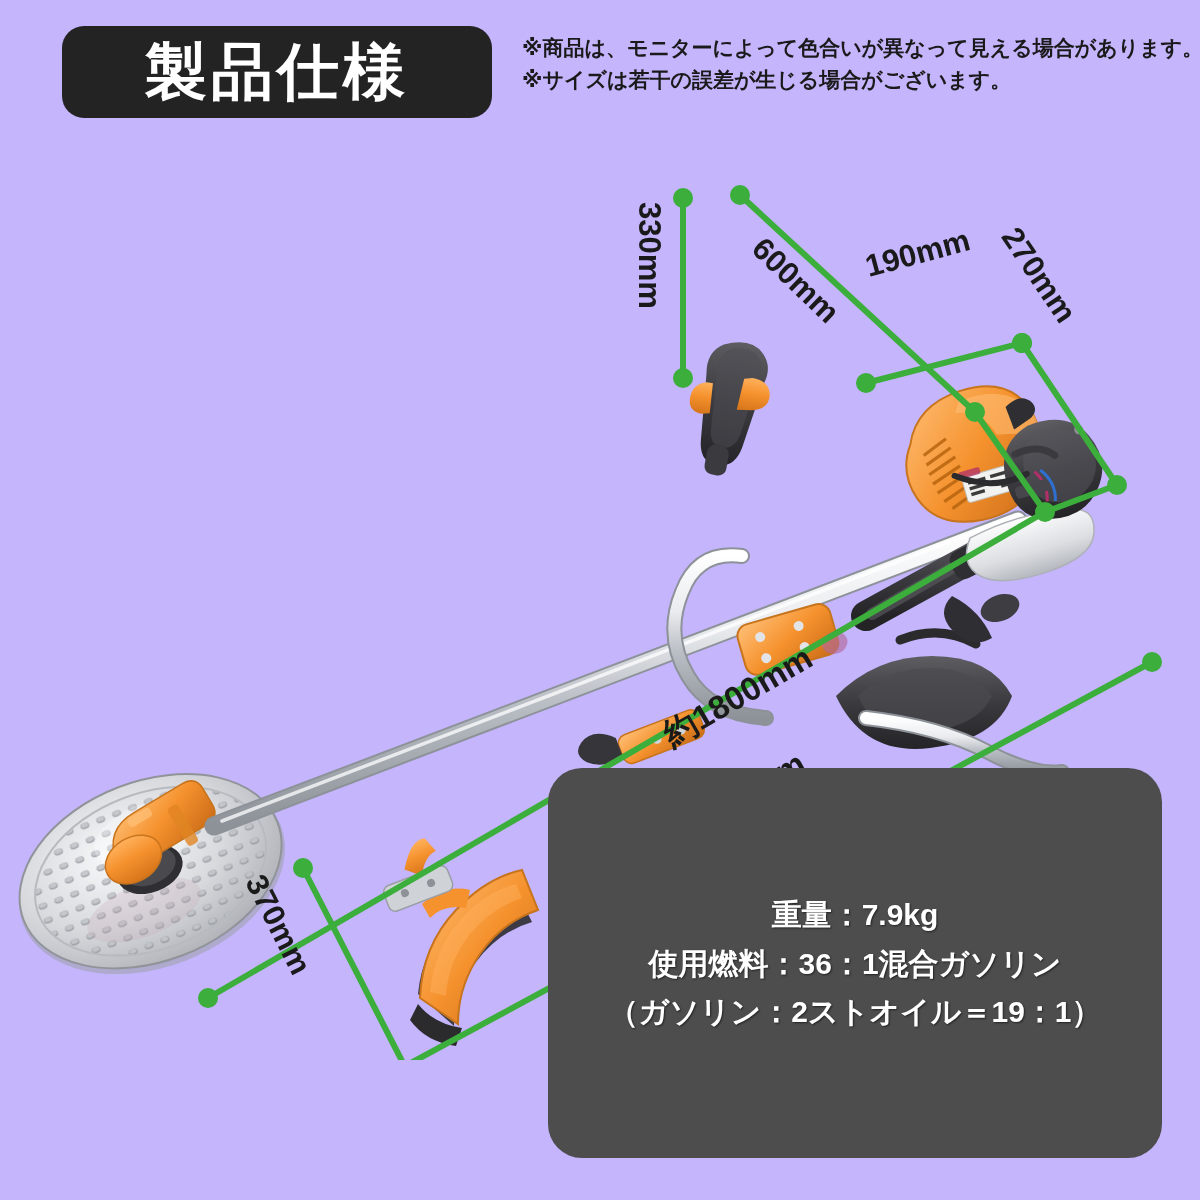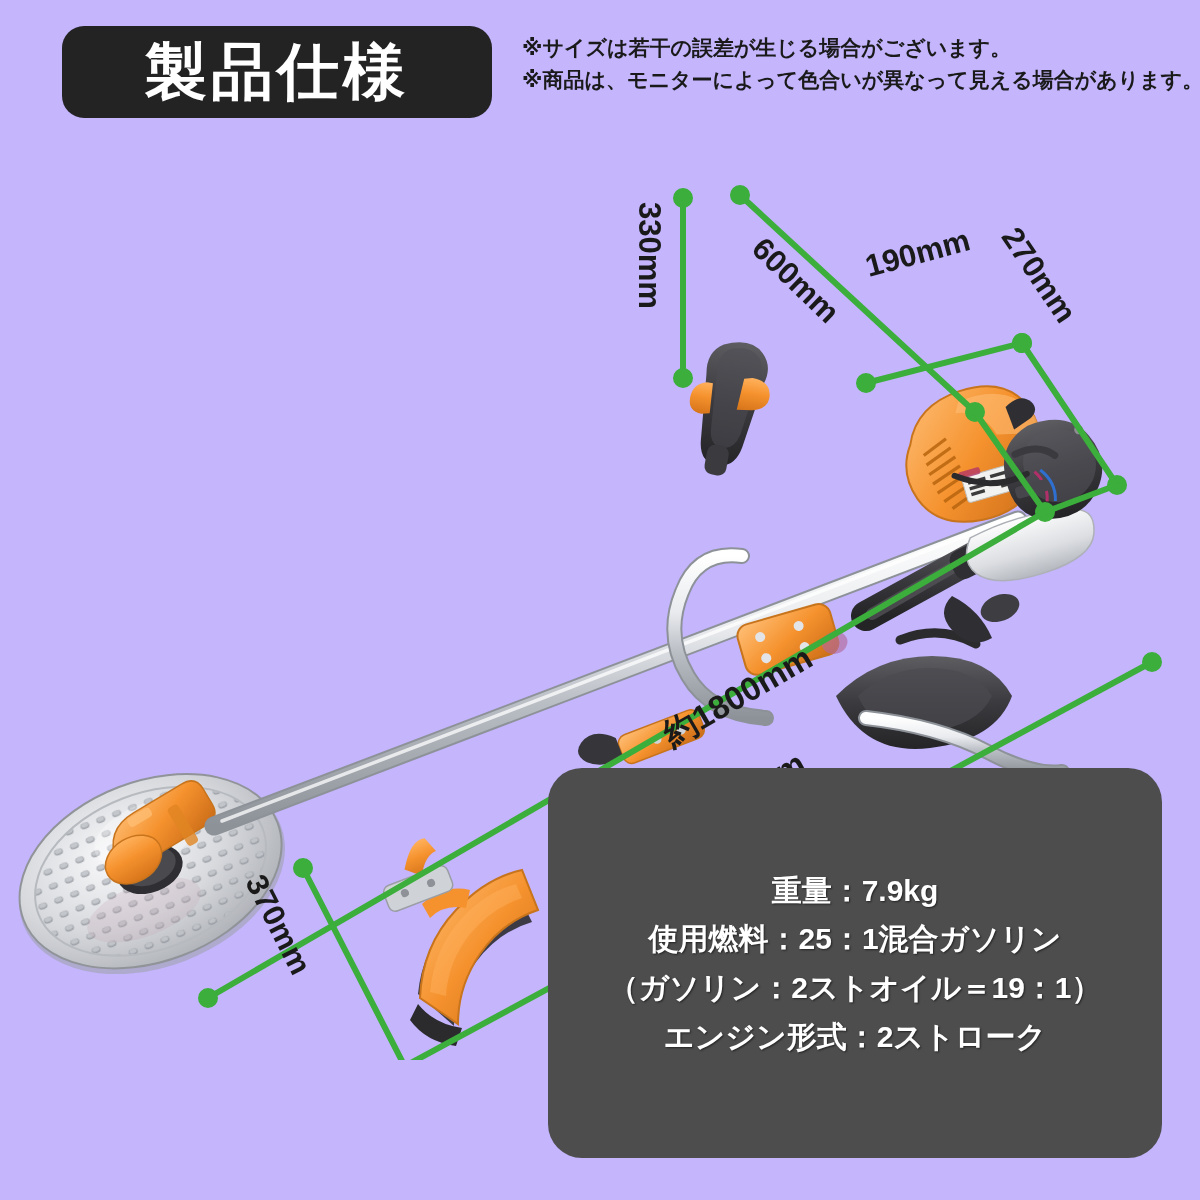--- a/index.html
+++ b/index.html
@@ -100,22 +100,22 @@
 </head>
 <body>
 
 <div id="page">
 
   <div id="header-badge">
     <div id="header-title">製品仕様</div>
   </div>
 
   <div id="header-notes">
+    <div class="note-line">※商品は、モニターによって色合いが異なって見える場合があります。</div>
     <div class="note-line">※サイズは若干の誤差が生じる場合がございます。</div>
-    <div class="note-line">※商品は、モニターによって色合いが異なって見える場合があります。</div>
   </div>
 
   <div id="diagram">
 
     <svg width="1200" height="920" viewBox="0 0 1200 920">
       <defs>
         <linearGradient id="gShaft" x1="0" y1="0" x2="0" y2="1">
           <stop offset="0%" stop-color="#ffffff"></stop>
           <stop offset="35%" stop-color="#e9ebee"></stop>
           <stop offset="60%" stop-color="#b9bdc4"></stop>
@@ -347,18 +347,17 @@
 
     <div class="dim-label" style="left:268px; top:730px; font-size:31px; transform:rotate(63deg);">370mm</div>
 
     <div class="dim-label" style="left:658px; top:583px; font-size:33px; transform:rotate(-30deg);">約1800mm</div>
 
     <div class="dim-label" style="left:650px; top:686px; font-size:33px; transform:rotate(-29deg);">約1950mm</div>
   </div>
 
   <div id="spec-panel">
     <div class="spec-line">重量：7.9kg</div>
-    <div class="spec-line">使用燃料：25：1混合ガソリン</div>
+    <div class="spec-line">使用燃料：36：1混合ガソリン</div>
     <div class="spec-line">（ガソリン：2ストオイル＝19：1）</div>
-    <div class="spec-line">エンジン形式：2ストローク</div>
   </div>
 
 </div>
 
 </body></html>

